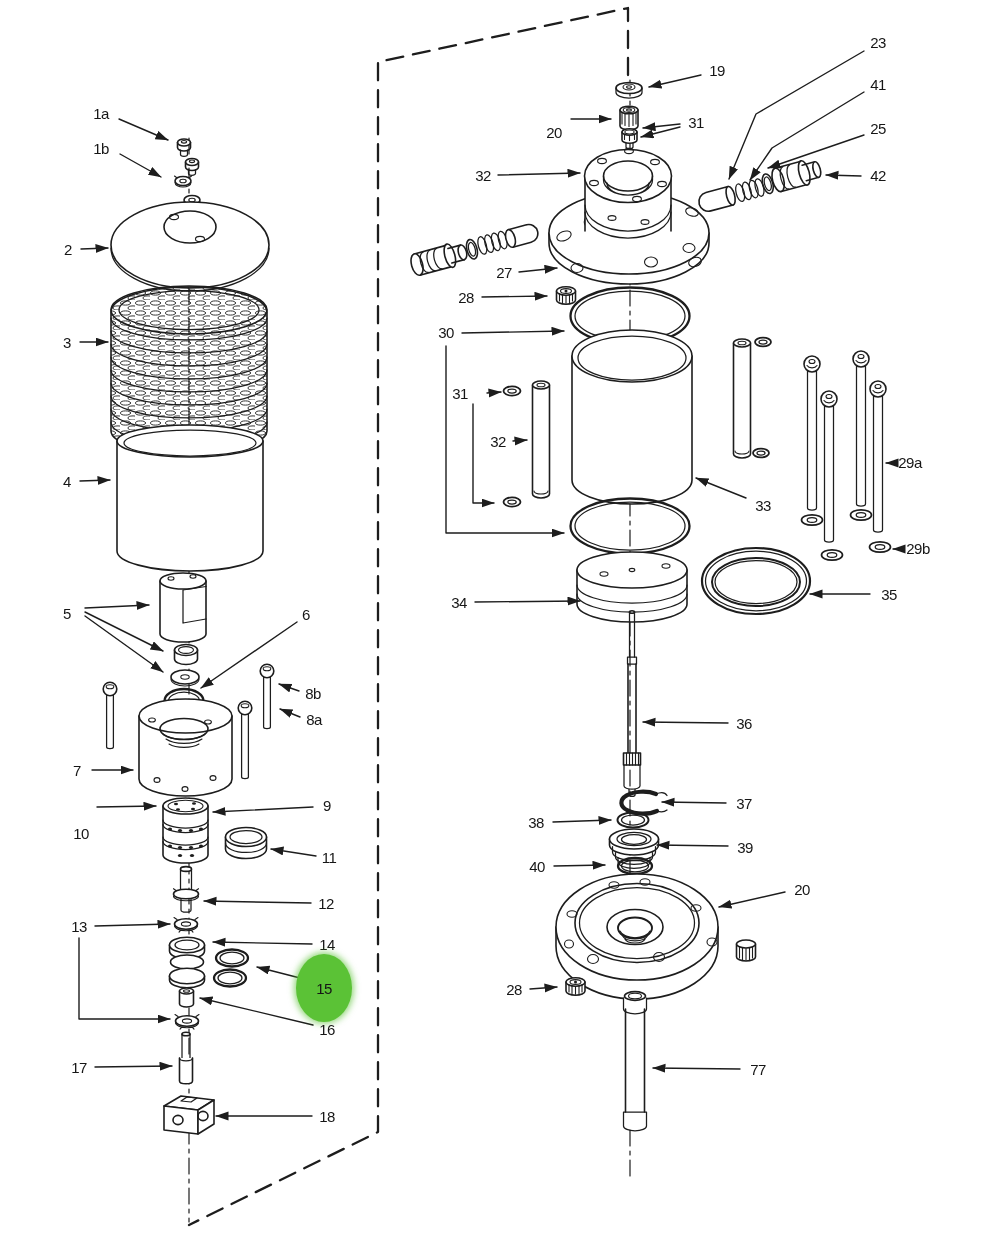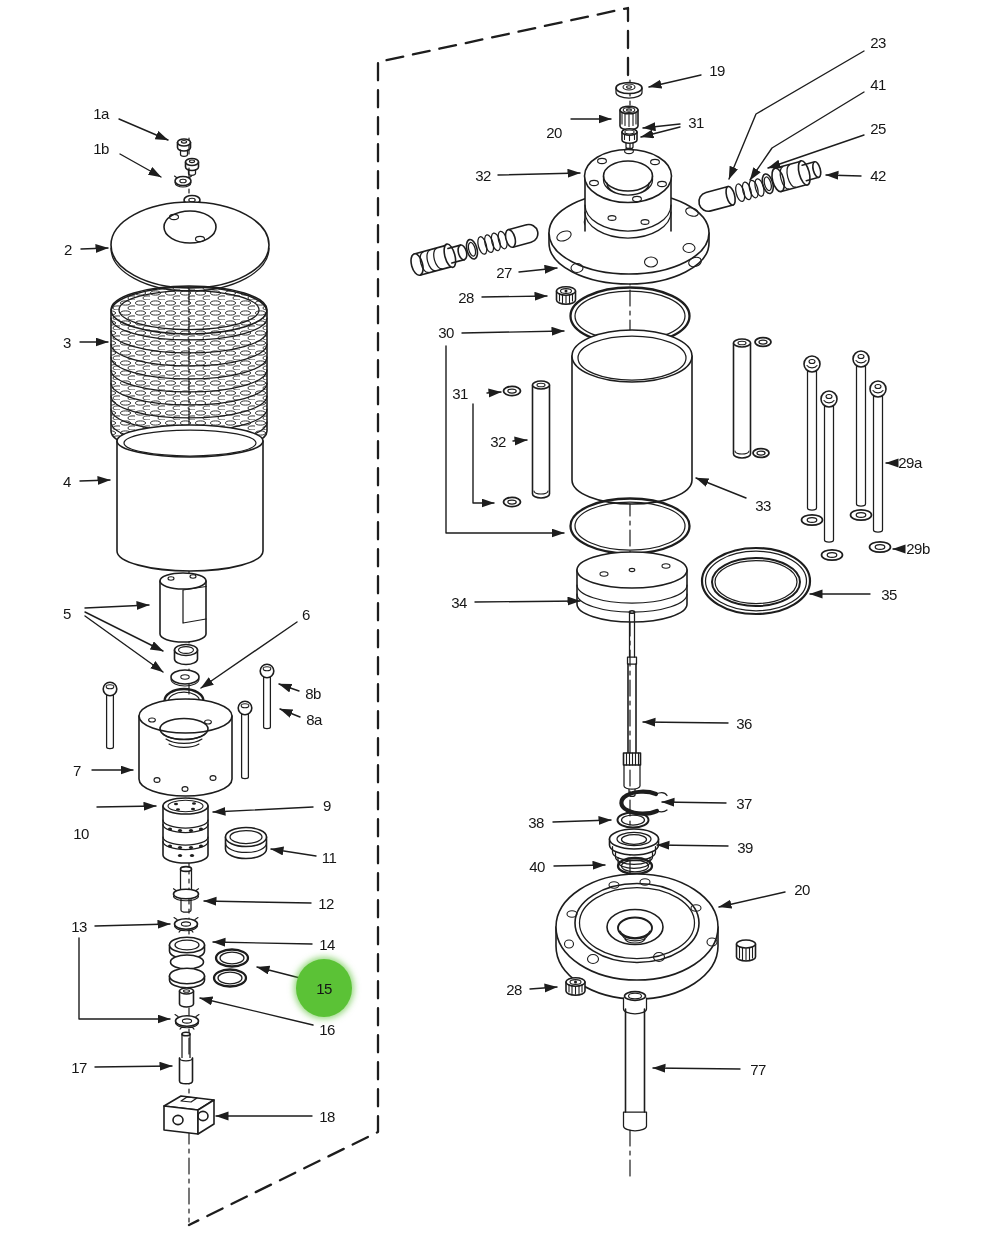--- a/index.html
+++ b/index.html
@@ -10,21 +10,21 @@
   .stage svg .f{fill:#fff;}
   .stage svg .d{fill:var(--line,#1d1d1d);stroke:none;}
   .stage svg .thin{stroke-width:1.1;}
   .stage svg .mid{stroke-width:1.25;}
   .stage svg .or{stroke-width:2.3;}
   .stage svg .ld{stroke-width:1.4;fill:none;}
   .stage svg .cl{stroke-width:1.2;stroke-dasharray:16 5 4 5;}
   .stage svg .bnd{stroke-width:2.3;stroke-dasharray:17 10;}
   .co{position:absolute;transform:translate(-50%,-50%);font-size:15px;line-height:1;
       color:#161616;white-space:nowrap;letter-spacing:-0.5px;z-index:2;}
-  .co.hl{width:56px;height:58px;border-radius:50%;background:var(--hl,#5bc236);
+  .co.hl{width:56px;height:68px;border-radius:50%;background:var(--hl,#5bc236);
          display:flex;align-items:center;justify-content:center;
          box-shadow:0 0 6px 2px rgba(91,194,54,.65);}
 </style>
 </head>
 <body>
 
 <div class="stage">
 
 <svg viewBox="0 0 1008 1234" width="1008" height="1234">
   <defs>

